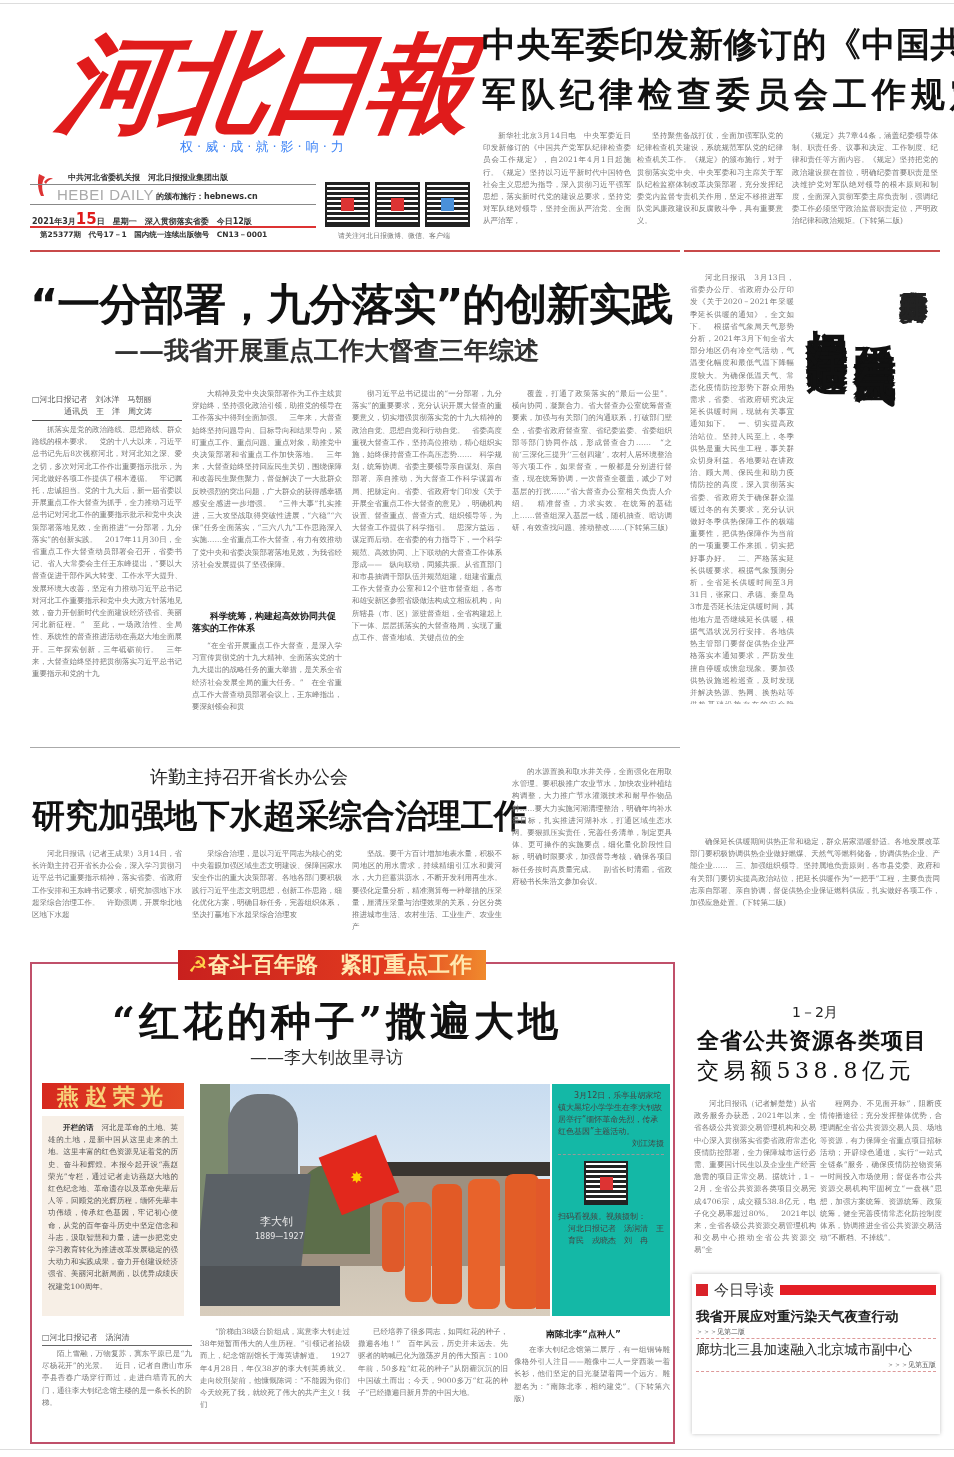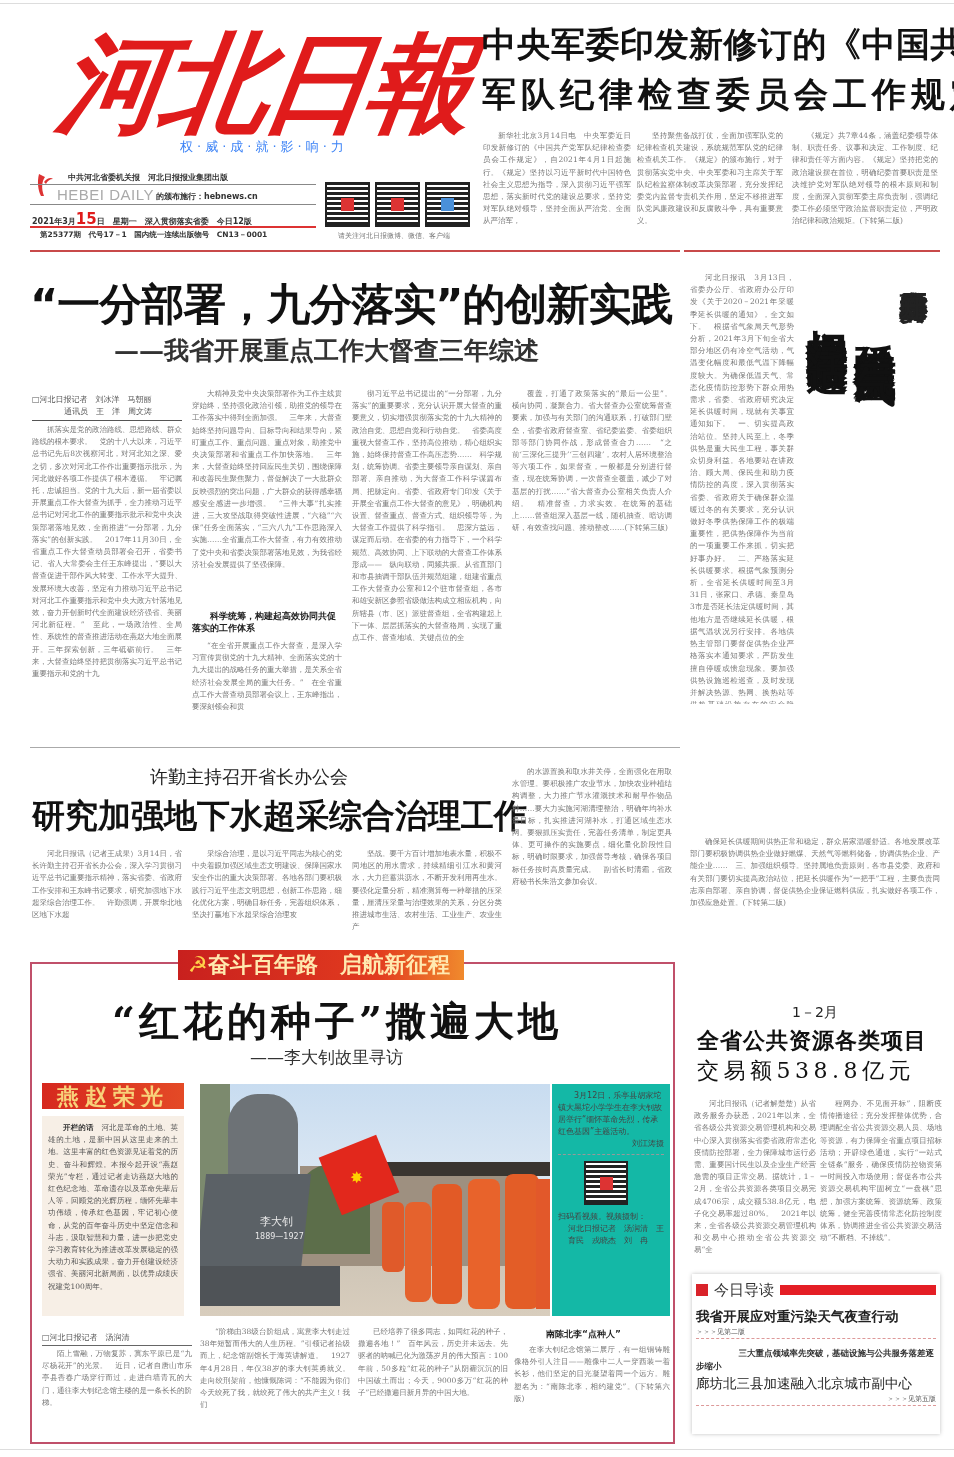--- a/index.html
+++ b/index.html
@@ -121,21 +121,21 @@
   </div>
 <div class="abs body-text" style="left:352px;top:848px;width:150px;height:86px;overflow:hidden">
     <p>坚战。要千方百计增加地表水量，积极不同地区的用水需求，持续精细引江水和黄河水，大力拦蓄洪沥水，不断开发利用再生水。要强化定量分析，精准测算每一种举措的压采量，厘清压采量与治理效果的关系，分区分类推进城市生活、农村生活、工业生产、农业生产</p>
   </div>
 <div class="abs body-text" style="left:512px;top:766px;width:160px;height:168px;overflow:hidden">
     <p>的水源置换和取水井关停，全面强化在用取水管理。要积极推广农业节水，加快农业种植结构调整，大力推广节水灌溉技术和耐旱作物品种……要大力实施河湖清理整治，明确年均补水量目标，扎实推进河湖补水，打通区域生态水网。要狠抓压实责任，完善任务清单，制定更具体、更可操作的实施要点，细化量化阶段性目标，明确时限要求，加强督导考核，确保各项目标任务按时高质量完成。　副省长时清霜，省政府秘书长朱浩文参加会议。</p>
   </div>
 
 <div class="abs frame" style="left:30px;top:962px;width:645px;height:482px"></div>
 <div class="abs banner" style="left:178px;top:950px;height:30px;white-space:nowrap">
-  <span style="display:inline-block;width:20px;color:#ffd24a">☭</span><span>奋斗百年路　启航新征程</span>
+  <span style="display:inline-block;width:20px;color:#ffd24a">☭</span><span>奋斗百年路　紧盯重点工作</span>
 </div>
 <div class="abs hl serif" style="left:112px;top:994px;font-size:40px;font-weight:bold;letter-spacing:4px">“红花的种子”撒遍大地</div>
 <div class="abs" style="left:250px;top:1046px;font-size:17px;color:#333">——李大钊故里寻访</div>
 
 <div class="abs yz" style="left:42px;top:1083px;width:142px;height:26px">燕赵荣光</div>
 <div class="abs col-box body-text" style="left:42px;top:1116px;width:142px;height:200px;padding:6px 6px;color:#555;overflow:hidden">
   <p><b style="color:#333">开栏的话</b>　<span>河北是革命的土地、英雄的土地，是新中国从这里走来的土地。这里丰富的红色资源见证着党的历史、奋斗和辉煌。本报今起开设“燕赵荣光”专栏，通过记者走访燕赵大地的红色纪念地、革命遗存以及革命先辈后人等，回顾党的光辉历程，缅怀先辈丰功伟绩，传承红色基因，牢记初心使命，从党的百年奋斗历史中坚定信念和斗志，汲取智慧和力量，进一步把党史学习教育转化为推进改革发展稳定的强大动力和实践成果，奋力开创建设经济强省、美丽河北新局面，以优异成绩庆祝建党100周年。</span></p>
 </div>
 
 <div class="abs" style="left:200px;top:1084px;width:350px;height:232px;overflow:hidden;background:linear-gradient(180deg,#c8dcf0 0%,#dbe7f3 40%,#c9c1b3 62%,#d8cdbd 100%)">
@@ -193,18 +193,17 @@
   </div>
 
 <div class="abs guide" style="left:692px;top:1274px;width:248px;height:160px;padding:6px 4px">
   <div style="display:flex;align-items:center;height:20px">
     <span style="display:inline-block;width:12px;height:12px;background:#d9232a;position:relative"></span>
     <span style="font-size:15px;color:#333;margin:0 6px">今日导读</span>
     <span style="flex:1;height:10px;background:#e41e25"></span>
   </div>
   <div style="margin-top:8px;font-size:13.5px;font-weight:bold;color:#222;white-space:nowrap">我省开展应对重污染天气夜查行动</div>
   <div class="dotted" style="font-size:7px;color:#555;text-align:left;line-height:12px">＞＞＞见第二版</div>
-  <div class="serif" style="margin-top:8px;font-size:8.5px;font-weight:bold;line-height:13px;color:#333;text-indent:5em">三大重点领域率先突破，基础设施与公共服务落差逐步缩小</div>
   <div style="margin-top:2px;font-size:13.5px;color:#222;white-space:nowrap">廊坊北三县加速融入北京城市副中心</div>
   <div class="dotted" style="font-size:7px;color:#555;text-align:right;line-height:12px">＞＞＞见第五版</div>
 </div>
 
 <div class="abs" style="left:0;top:1449px;width:954px;height:1px;background:#ddd"></div>
 
 </body></html>

